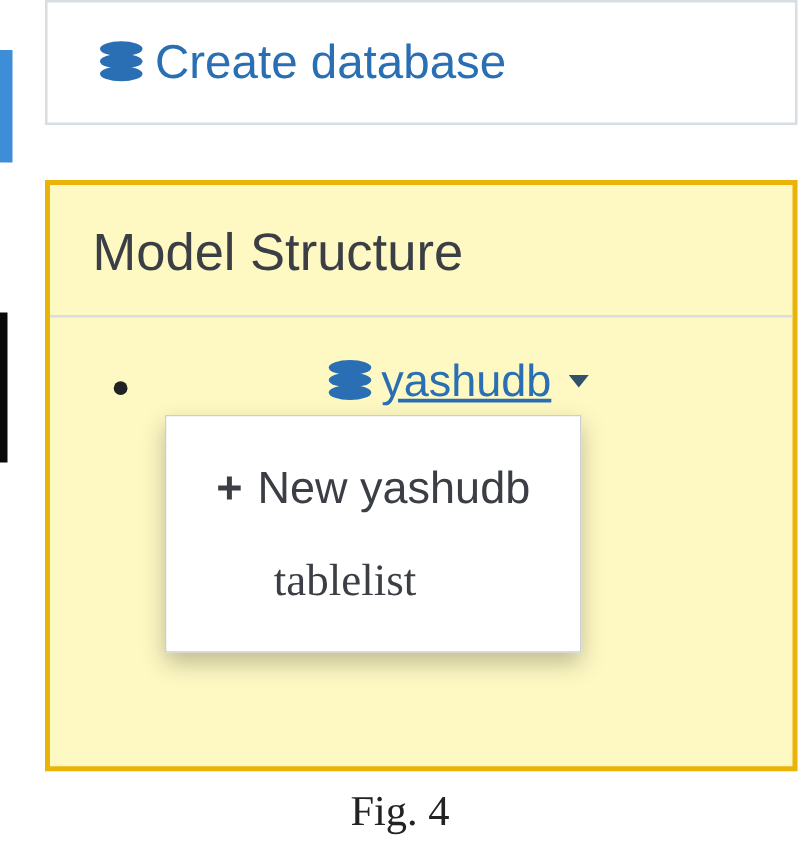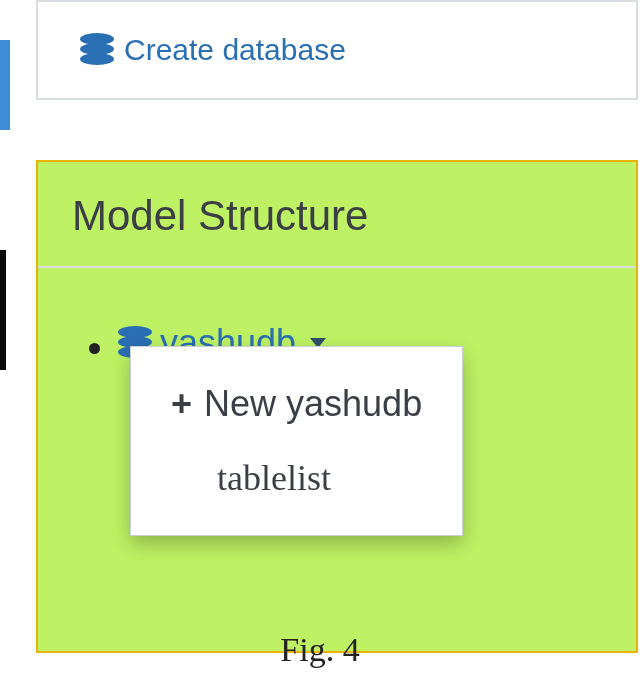--- a/index.html
+++ b/index.html
@@ -49,43 +49,44 @@
     box-sizing: border-box;
     display: flex;
     align-items: center;
     padding-left: 42px;
   }
   .create-db {
     display: inline-flex;
     align-items: center;
     gap: 10px;
     color: #2a6fb3;
-    font-size: 30px;
+    font-size: 38px;
     cursor: pointer;
   }
 
   
   .model-card {
     position: absolute;
     left: 36px;
-    top: 160px;
+    top: 144px;
     right: 2px;
-    border: 2px solid #eab308;
-    background: #bef264;
+    border: 4px solid #eab308;
+    background: #fef9c3;
     box-sizing: border-box;
   }
   .model-header {
     padding: 30px 34px 26px 34px;
     border-bottom: 2px solid #d7dde1;
     font-size: 42px;
     color: #3b3f45;
   }
   .model-body {
-    padding: 44px 20px 180px 40px;
+    padding: 20px 20px 180px 40px;
     position: relative;
+    text-align: center;
   }
 
   ul.db-list {
     list-style: disc;
     margin: 10px 0 0 40px;
     padding: 0;
   }
   ul.db-list > li {
     font-size: 36px;
     color: #222;

